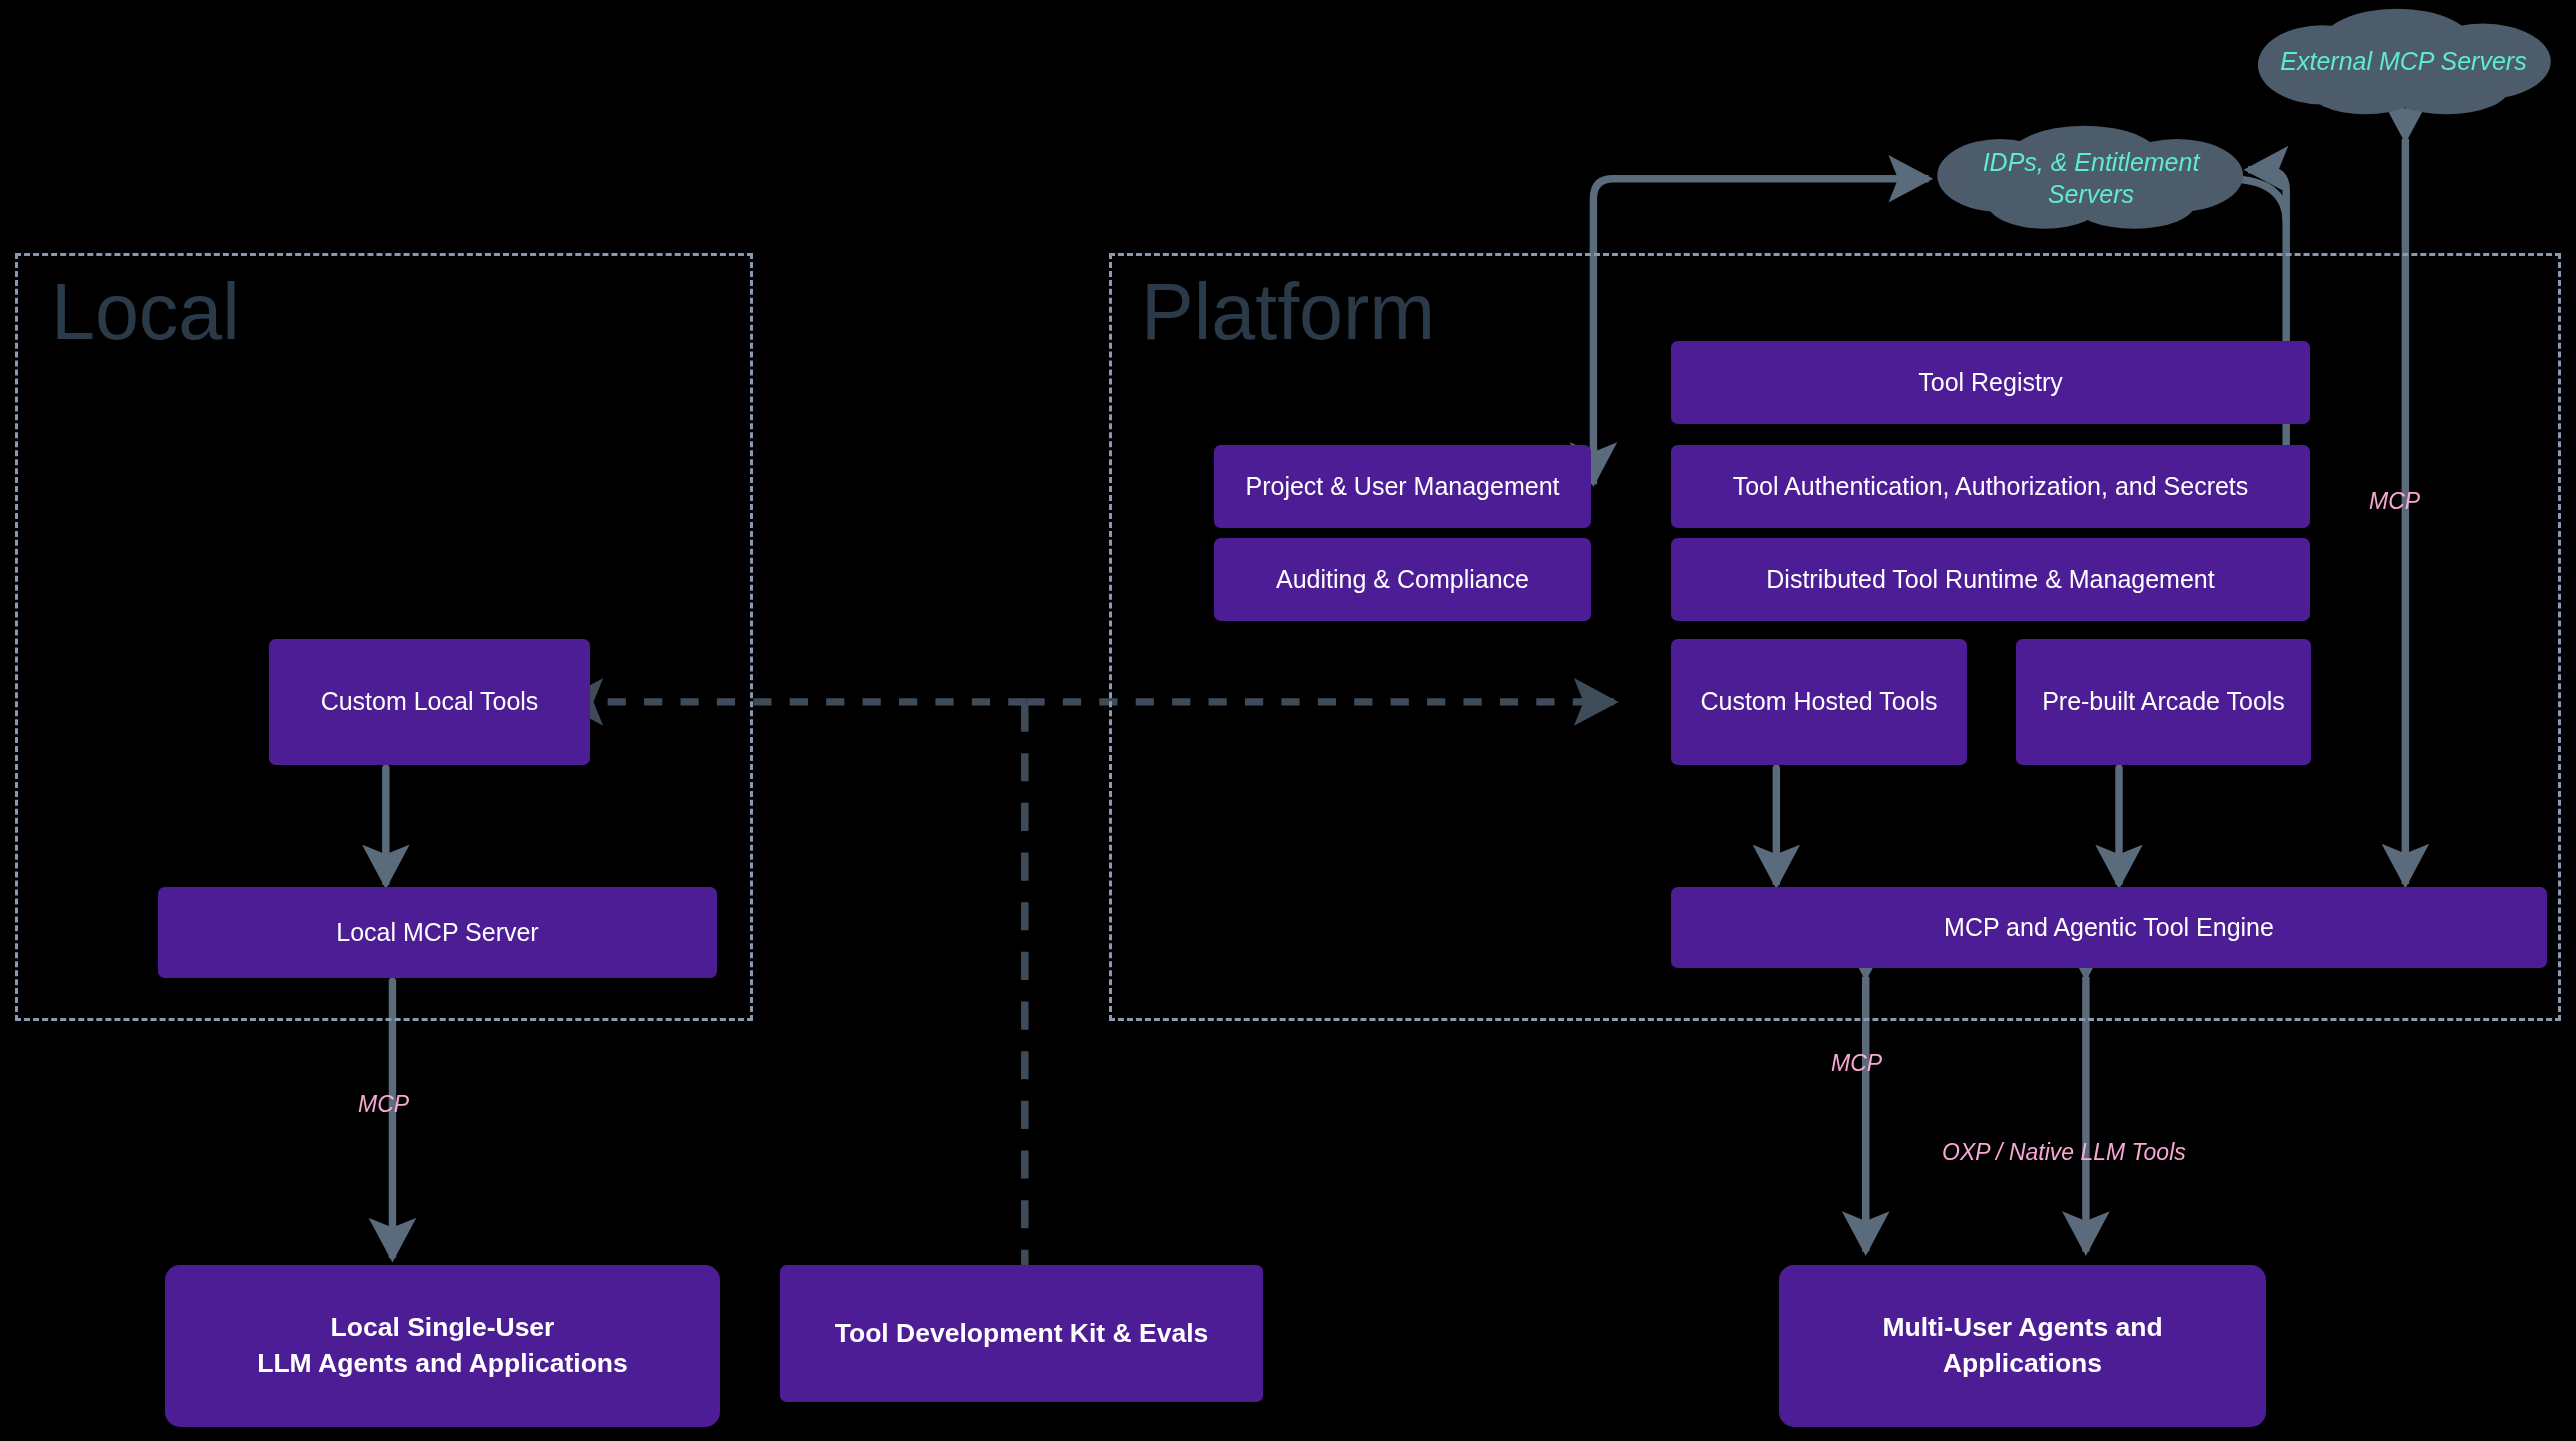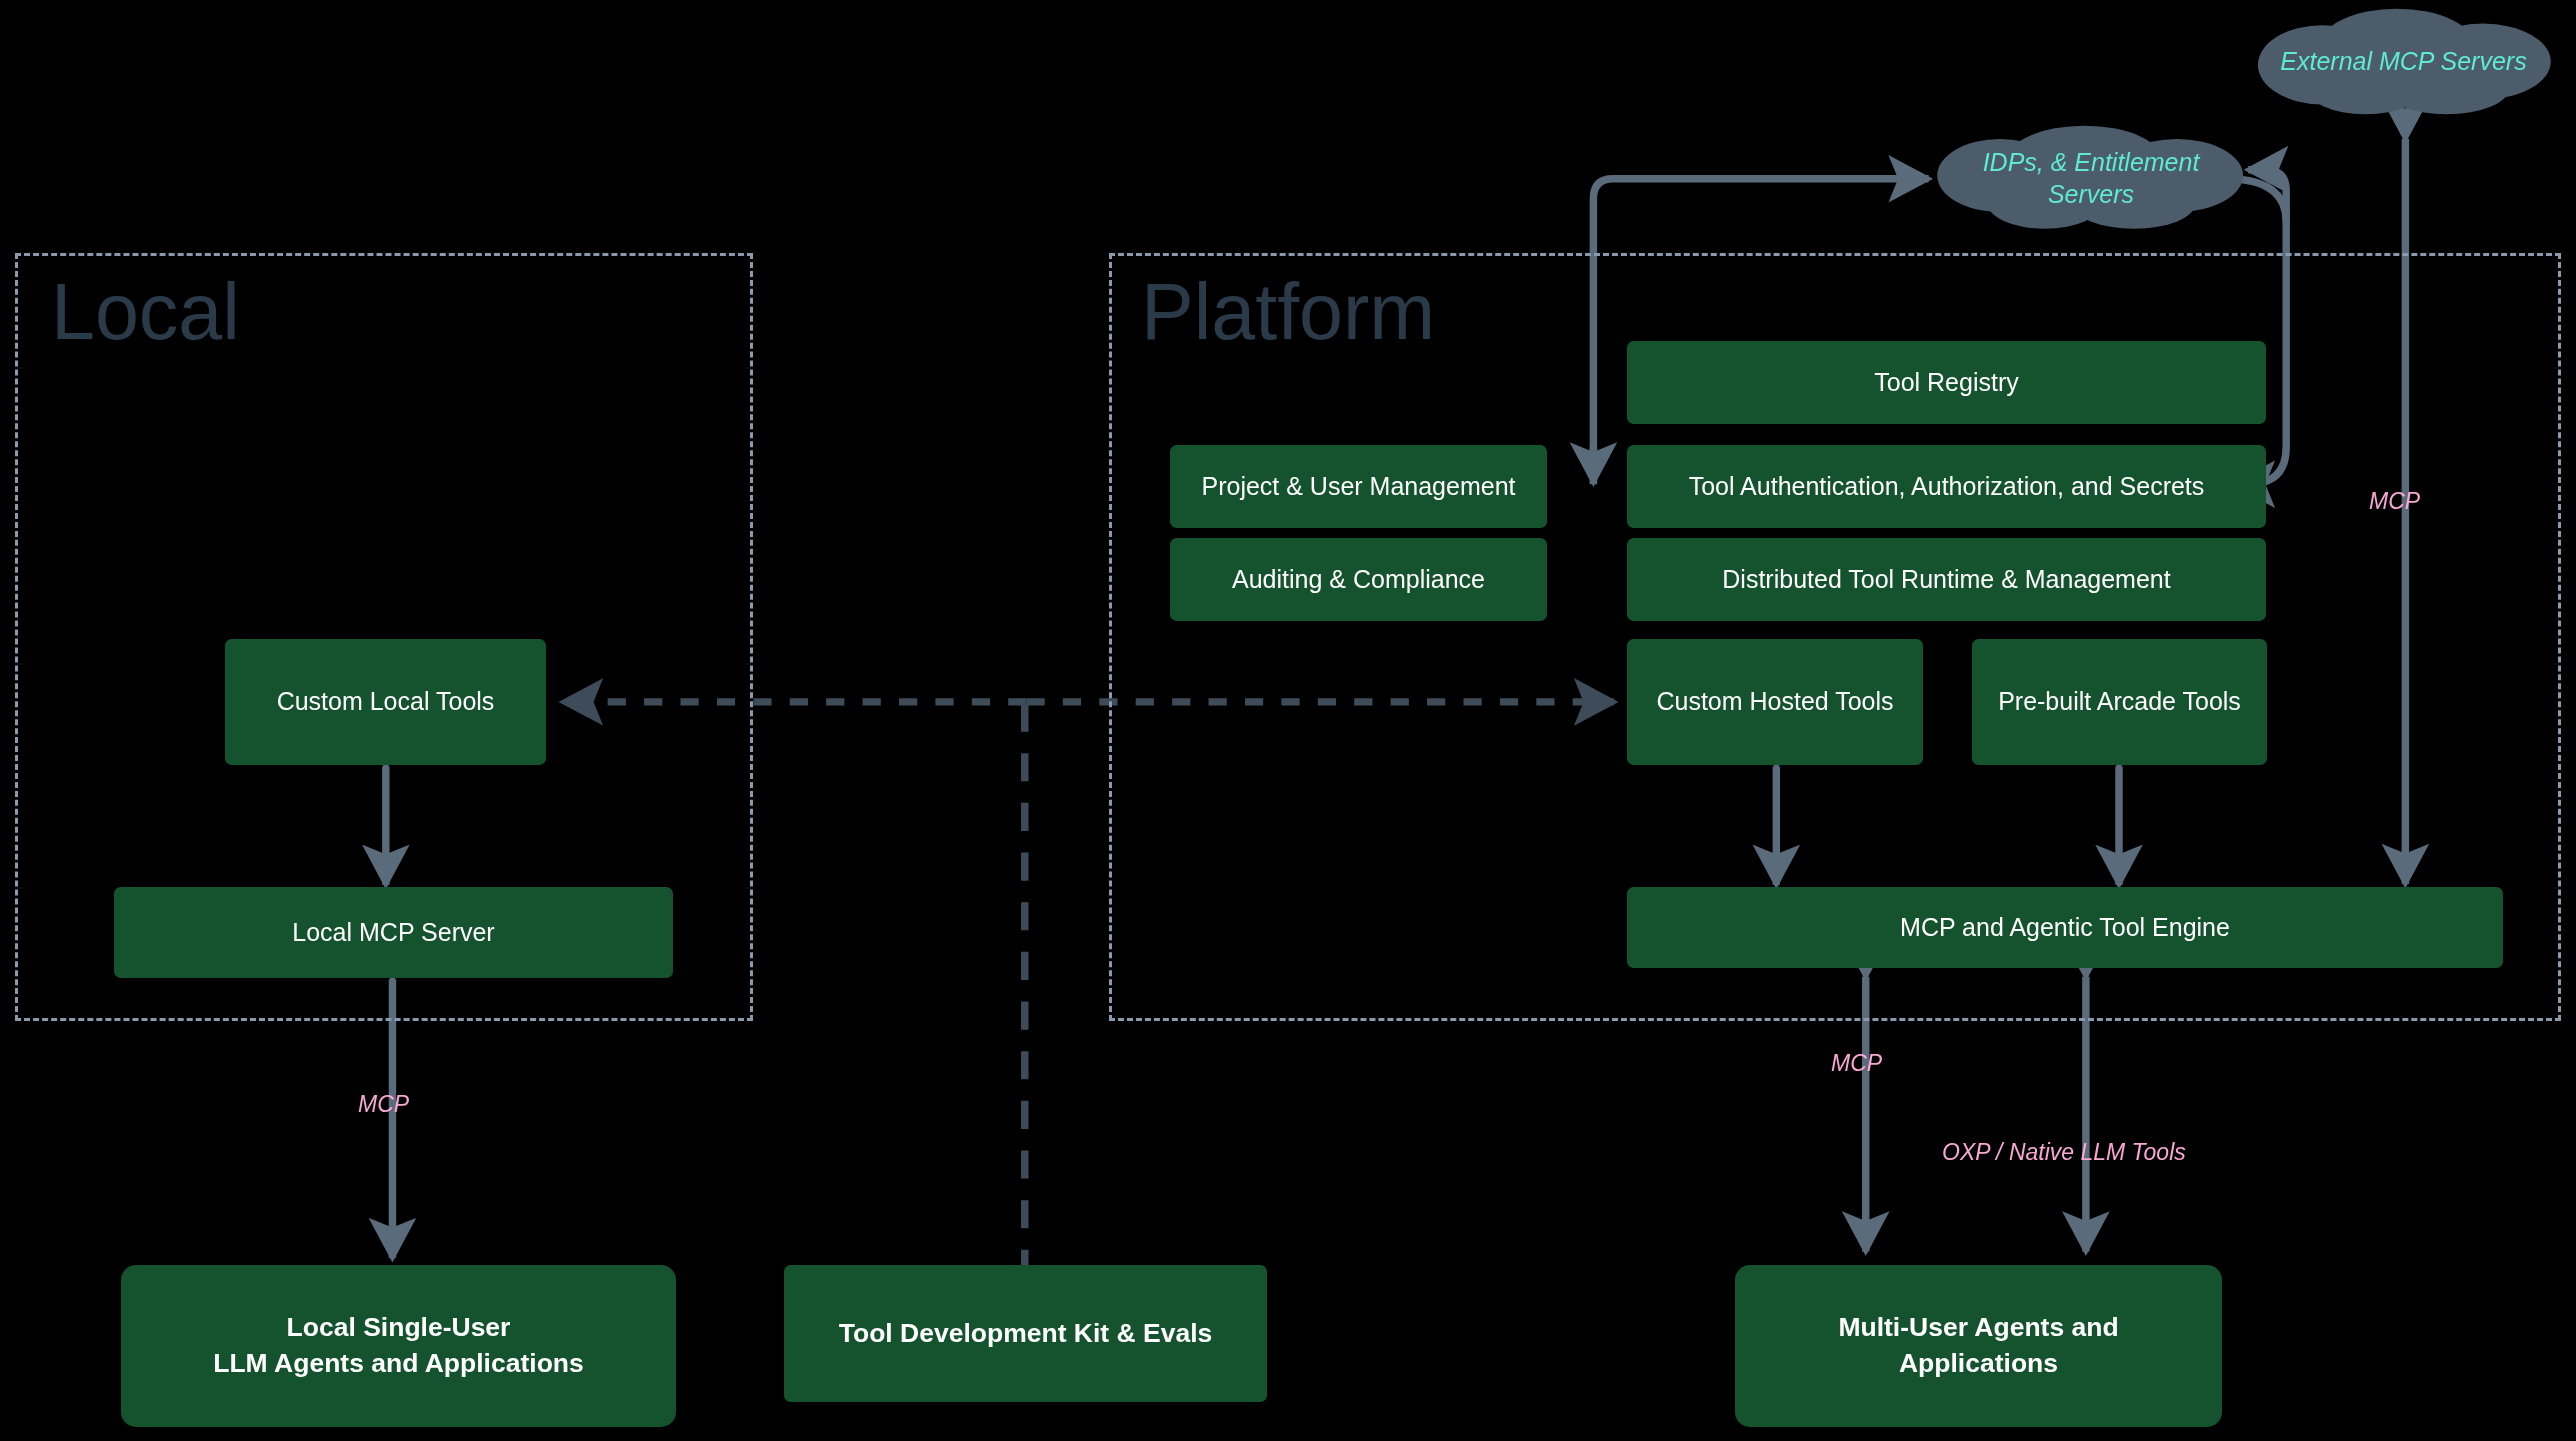--- a/index.html
+++ b/index.html
@@ -35,31 +35,32 @@
     font-size: 79px;
     font-weight: 400;
     letter-spacing: 0px;
     line-height: 1;
     white-space: nowrap;
   }
   
   .node {
     position: absolute;
     box-sizing: border-box;
-    background: #14532d;
+    background: #4c1d95;
     border-radius: 8.3px;
     display: flex;
     align-items: center;
     justify-content: center;
     text-align: center;
     color: #ffffff;
     font-size: 25px;
     font-weight: 400;
     padding: 5px 11.6px;
     line-height: 1.35;
+    margin-left: 44px;
   }
   .node.bold {
     font-weight: 700;
     font-size: 26.5px;
   }
   .node.pill {
     border-radius: 15px;
   }
   .node.square {
     border-radius: 6.6px;
@@ -196,21 +197,21 @@
 
   <div class="node square" style="left:1972px; top:639px; width:295px; height:126px;">Pre-built Arcade Tools</div>
 
   <div class="node square" style="left:1627px; top:887px; width:876px; height:81px;">MCP and Agentic Tool Engine</div>
 
   <div class="node pill bold" style="left:121px; top:1265px; width:555px; height:162px; flex-direction:column;">
     <span>Local Single-User</span>
     <span>LLM Agents and Applications</span>
   </div>
 
-  <div class="node square bold" style="left:784px; top:1265px; width:483px; height:137px;">Tool Development Kit &amp; Evals</div>
+  <div class="node square bold" style="left:736px; top:1265px; width:483px; height:137px;">Tool Development Kit &amp; Evals</div>
 
   <div class="node pill bold" style="left:1735px; top:1265px; width:487px; height:162px; flex-direction:column;">
     <span>Multi-User Agents and</span>
     <span>Applications</span>
   </div>
 
   <div class="edge-label" style="left:358px; top:1091px;">MCP</div>
 
   <div class="edge-label" style="left:1831px; top:1050px;">MCP</div>
 

